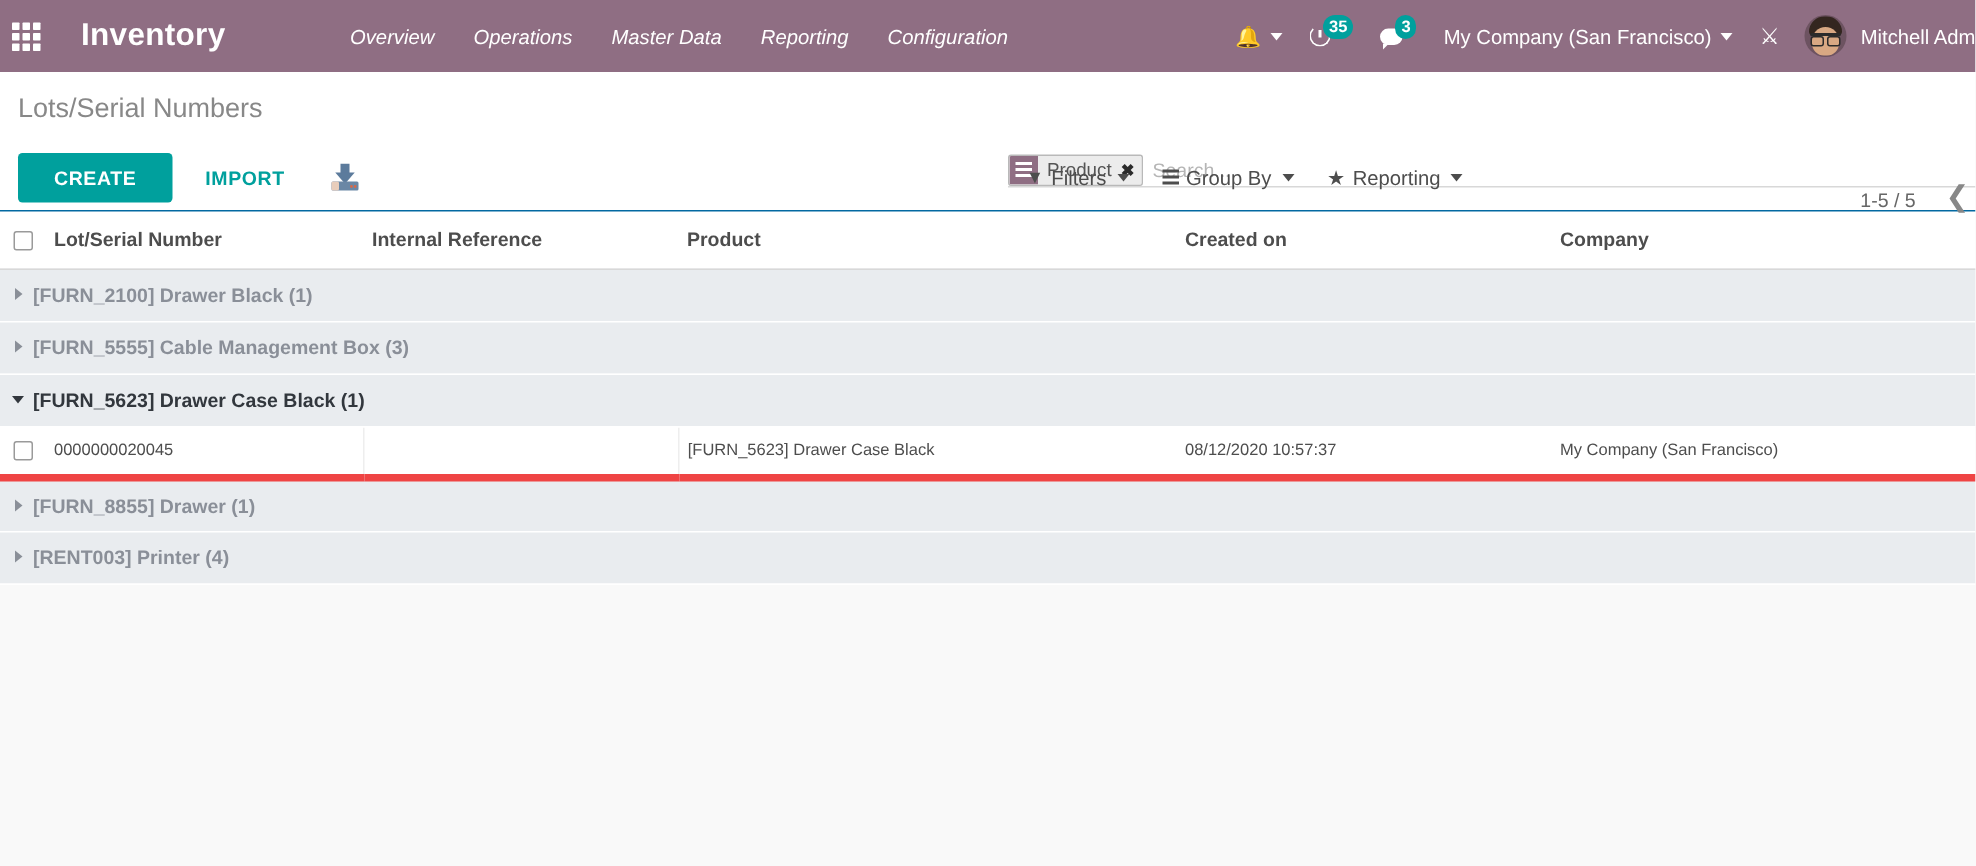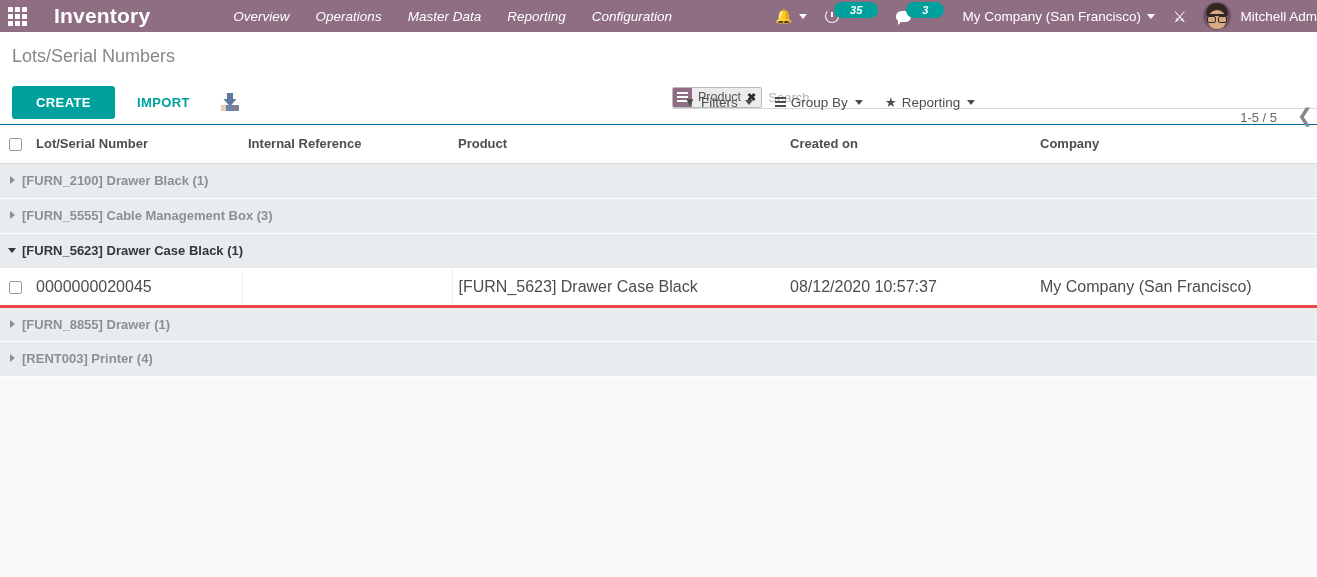--- a/index.html
+++ b/index.html
@@ -5,21 +5,21 @@
   * { box-sizing: border-box; margin: 0; padding: 0; }
   html, body {
     width: 1317px; height: 577px;
     font-family: "Liberation Sans", sans-serif;
     background: #f9f9f9;
     overflow: hidden;
   }
 
   
   .navbar {
-    height: 32px;
+    height: 48px;
     background: #8f6e83;
     display: flex;
     align-items: center;
     color: #ffffff;
     position: relative;
   }
   .apps-grid {
     width: 34px; height: 45px;
     display: flex; align-items: center; justify-content: center;
     cursor: pointer;
@@ -74,26 +74,25 @@
     border-right: 4px solid transparent;
     border-top: 5px solid #ffffff;
     margin-left: 6px;
   }
   .badge {
     background: #00a09d;
     color: #ffffff;
     font-size: 11px;
     font-weight: bold;
     border-radius: 9px;
-    padding: 1px 16px;
+    padding: 1px 4px;
     margin-left: -5px;
     position: relative;
     top: -6px;
     line-height: 14px;
-    font-style: italic;
   }
   .clock-icon {
     width: 14px; height: 14px;
     border: 1.7px solid #ffffff;
     border-radius: 50%;
     position: relative;
     border-top-color: transparent;
   }
   .clock-icon::after {
     content: "";
@@ -391,23 +390,23 @@
     width: 0; height: 0;
     border-left: 4.5px solid transparent;
     border-right: 4.5px solid transparent;
     border-top: 5.5px solid #32373d;
     margin: 0 6px 0 2px;
     vertical-align: 2px;
   }
 
   tr.data-row td {
     background: #ffffff;
-    border-bottom: 3px solid #ef4444;
+    border-bottom: 5px solid #ef4444;
     padding: 9px 6px;
-    font-size: 16px;
+    font-size: 11px;
     color: #4d4d4d;
     height: 33px;
     white-space: nowrap;
     overflow: hidden;
     text-overflow: ellipsis;
   }
   tr.data-row td.cell-check { padding-left: 9px; }
   tr.data-row td.cell-lot { border-right: 1px solid #eeeeee; }
   tr.data-row td.cell-ref { border-right: 1px solid #eeeeee; }
 

